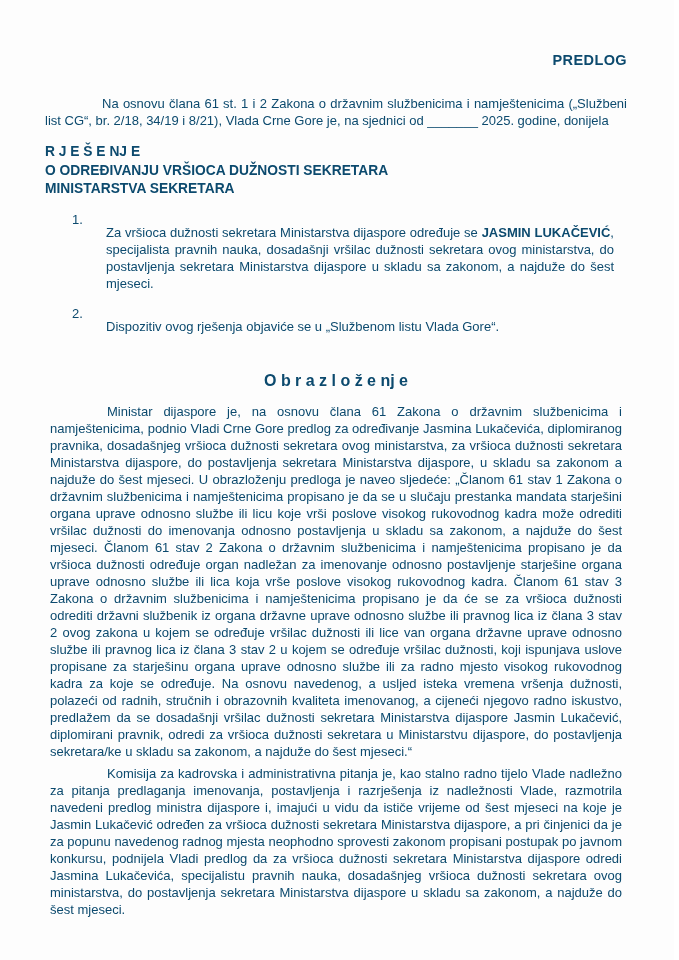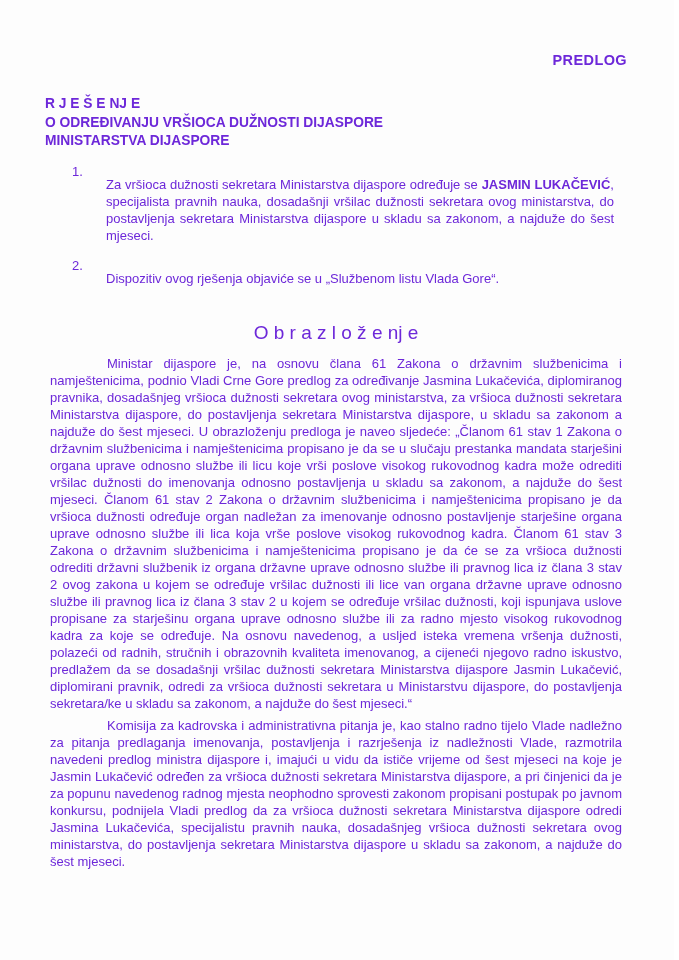--- a/index.html
+++ b/index.html
@@ -6,21 +6,21 @@
     margin: 0;
     padding: 0;
     background: #ffffff;
   }
   .page {
     position: relative;
     width: 674px;
     height: 960px;
     margin: 0;
     background: #fdfdfd;
-    color: #6d28d9;
+    color: #0c4a6e;
     font-family: "Liberation Sans", "DejaVu Sans", sans-serif;
     font-size: 13px;
     line-height: 17px;
     box-sizing: border-box;
     padding: 52px 47px 0 45px;
     overflow: hidden;
   }
   .doc-tag {
     text-align: right;
     font-weight: bold;
@@ -51,43 +51,44 @@
     flex: none;
     width: 21px;
   }
   .item-text {
     flex: 1;
     margin: 13px;
     text-align: justify;
   }
   .expl-heading {
     text-align: center;
-    font-weight: normal;
-    font-size: 19px;
+    font-weight: bold;
+    font-size: 16px;
     margin: 3px 0 14px 0;
   }
   .body-para {
     margin: 5px;
     text-align: justify;
     text-indent: 57px;
   }
   strong { font-weight: bold; }
 </style>
 </head>
 <body>
 
 <div class="page">
 
   <div class="doc-tag">PREDLOG</div>
 
+  <p class="intro">Na osnovu člana 61 st. 1 i 2 Zakona o državnim službenicima i namještenicima („Službeni list CG“, br. 2/18, 34/19 i 8/21), Vlada Crne Gore je, na sjednici od _______ 2025. godine, donijela</p>
 
   <div class="title-block">
     <div>R J E Š E NJ E</div>
-    <div>O ODREĐIVANJU VRŠIOCA DUŽNOSTI DIJASPORE</div>
-    <div>MINISTARSTVA DIJASPORE</div>
+    <div>O ODREĐIVANJU VRŠIOCA DUŽNOSTI SEKRETARA</div>
+    <div>MINISTARSTVA SEKRETARA</div>
   </div>
 
   <div class="list">
 
     <div class="list-row">
       <span class="num">1.</span>
       <p class="item-text"><span>Za vršioca dužnosti sekretara Ministarstva dijaspore određuje se </span><strong>JASMIN LUKAČEVIĆ</strong><span>, specijalista pravnih nauka, dosadašnji vršilac dužnosti sekretara ovog ministarstva, do postavljenja sekretara Ministarstva dijaspore u skladu sa zakonom, a najduže do šest mjeseci.</span></p>
     </div>
 
     <div class="list-row">

